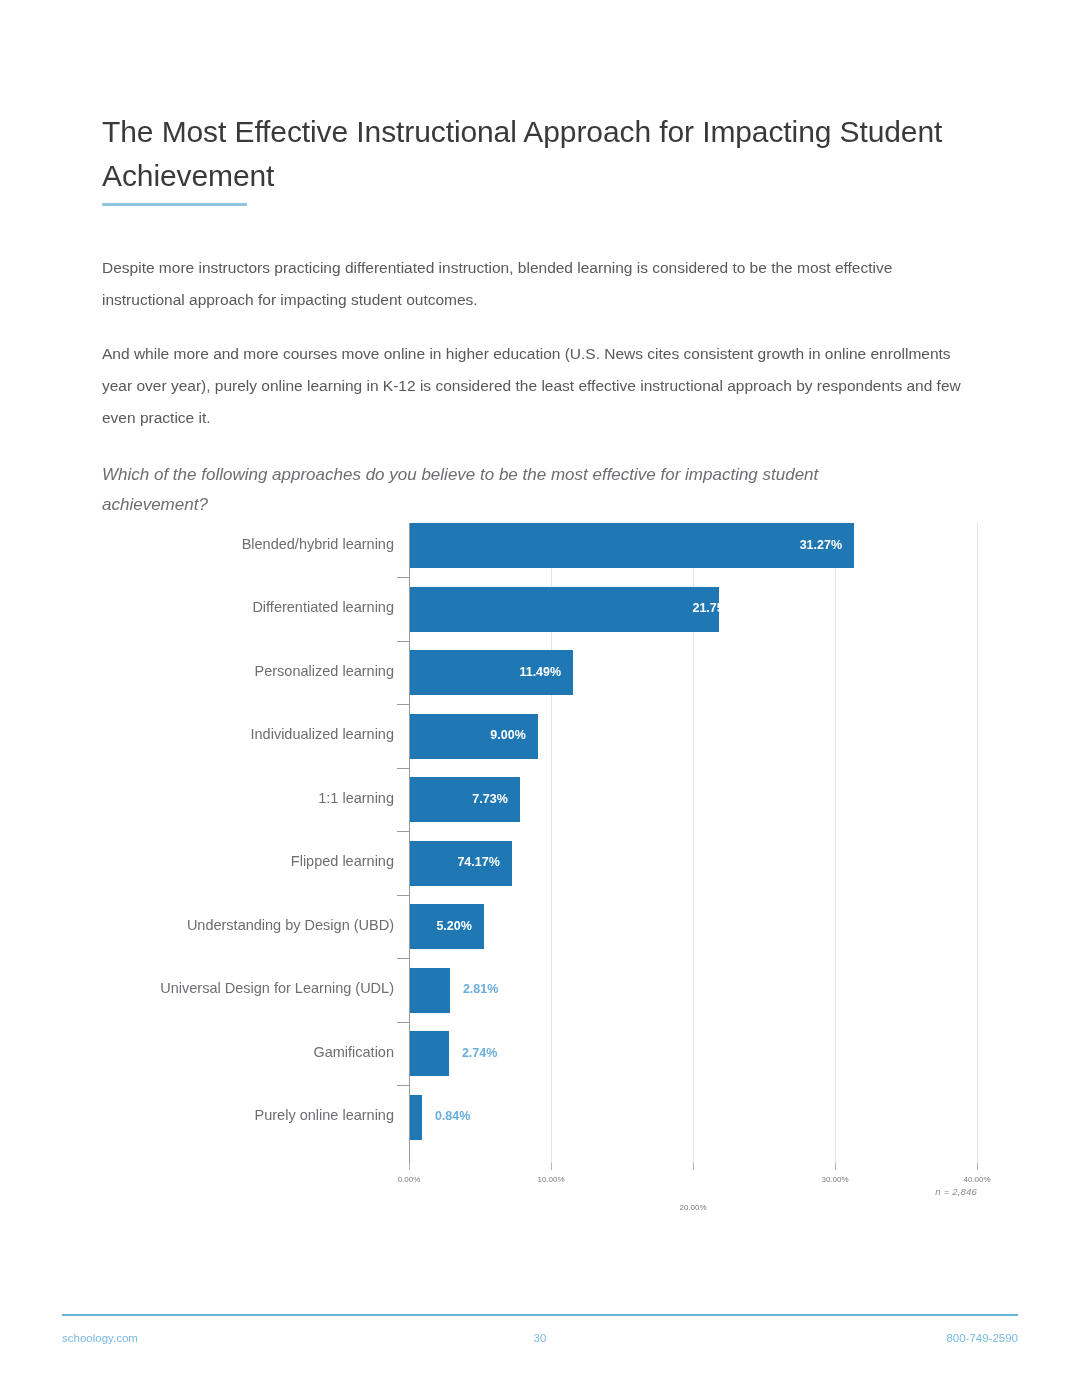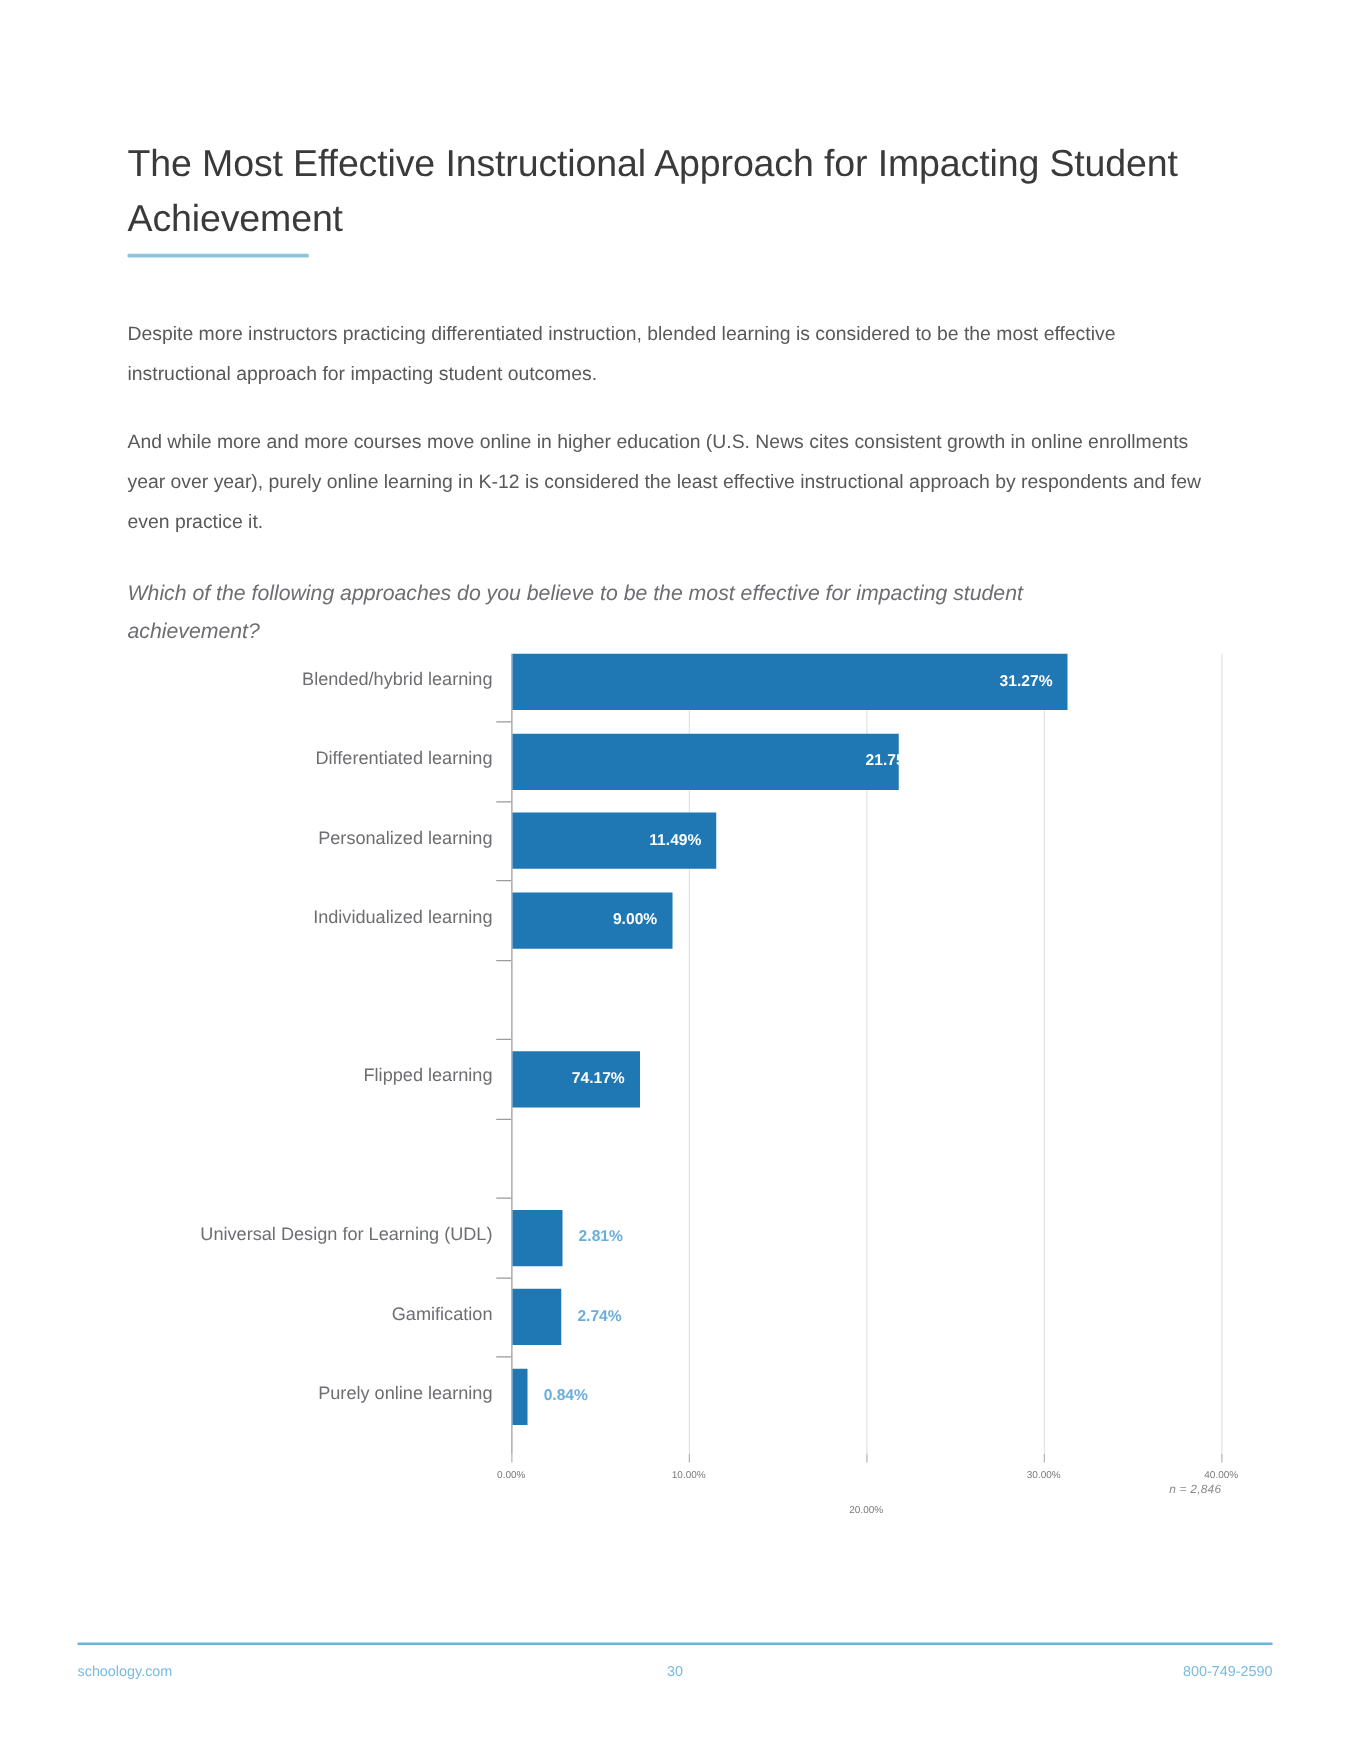--- a/index.html
+++ b/index.html
@@ -138,27 +138,37 @@
         <div class="bar" title="Personalized learning 11.49%" style="width: 163.158px; top: 0px; background: rgb(31, 119, 180);"></div>
         <div class="val-in" style="top: 14.5px; left: 410px; width: 151.158px; text-align: right;">11.49%</div>
       </div>
       <div class="tick-mark" style="left: 397px; top: 186.25px;"></div>
       <div class="row" style="top: 195.5px;">
         <div class="cat-label" style="top: 12.5px;">Individualized learning</div>
         <div class="bar" title="Individualized learning 9.00%" style="width: 127.8px; top: 0px; background: rgb(31, 119, 180);"></div>
         <div class="val-in" style="top: 14.5px; left: 410px; width: 115.8px; text-align: right;">9.00%</div>
       </div>
       <div class="tick-mark" style="left: 397px; top: 249.75px;"></div>
+      <div class="row" style="top: 259px;">
+        <div class="cat-label" style="top: 12.5px;">1:1 learning</div>
+        <div class="bar" title="1:1 learning 7.73%" style="width: 109.766px; top: 0px; background: rgb(31, 119, 180);"></div>
+        <div class="val-in" style="top: 14.5px; left: 410px; width: 97.766px; text-align: right;">7.73%</div>
+      </div>
       <div class="tick-mark" style="left: 397px; top: 313.25px;"></div>
       <div class="row" style="top: 322.5px;">
         <div class="cat-label" style="top: 12.5px;">Flipped learning</div>
         <div class="bar" title="Flipped learning 7.17%" style="width: 101.814px; top: 0px; background: rgb(31, 119, 180);"></div>
         <div class="val-in" style="top: 14.5px; left: 410px; width: 89.814px; text-align: right;">74.17%</div>
       </div>
       <div class="tick-mark" style="left: 397px; top: 376.75px;"></div>
+      <div class="row" style="top: 386px;">
+        <div class="cat-label" style="top: 12.5px;">Understanding by Design (UBD)</div>
+        <div class="bar" title="Understanding by Design (UBD) 5.20%" style="width: 73.84px; top: 0px; background: rgb(31, 119, 180);"></div>
+        <div class="val-in" style="top: 14.5px; left: 410px; width: 61.84px; text-align: right;">5.20%</div>
+      </div>
       <div class="tick-mark" style="left: 397px; top: 440.25px;"></div>
       <div class="row" style="top: 449.5px;">
         <div class="cat-label" style="top: 12.5px;">Universal Design for Learning (UDL)</div>
         <div class="bar" title="Universal Design for Learning (UDL) 2.81%" style="width: 39.902px; top: 0px; background: rgb(31, 119, 180);"></div>
         <div class="val-out" style="top: 14.5px; left: 462.902px;">2.81%</div>
       </div>
       <div class="tick-mark" style="left: 397px; top: 503.75px;"></div>
       <div class="row" style="top: 513px;">
         <div class="cat-label" style="top: 12.5px;">Gamification</div>
         <div class="bar" title="Gamification 2.74%" style="width: 38.908px; top: 0px; background: rgb(31, 119, 180);"></div>

